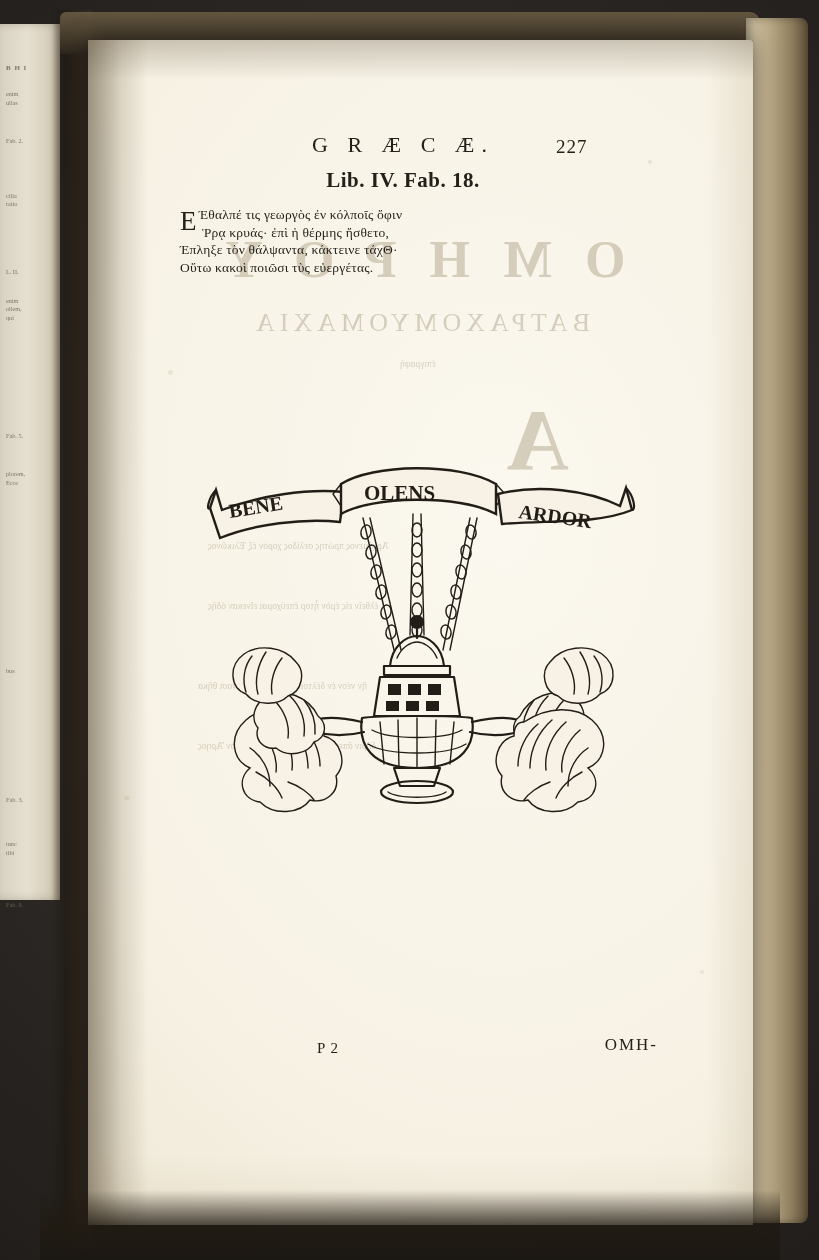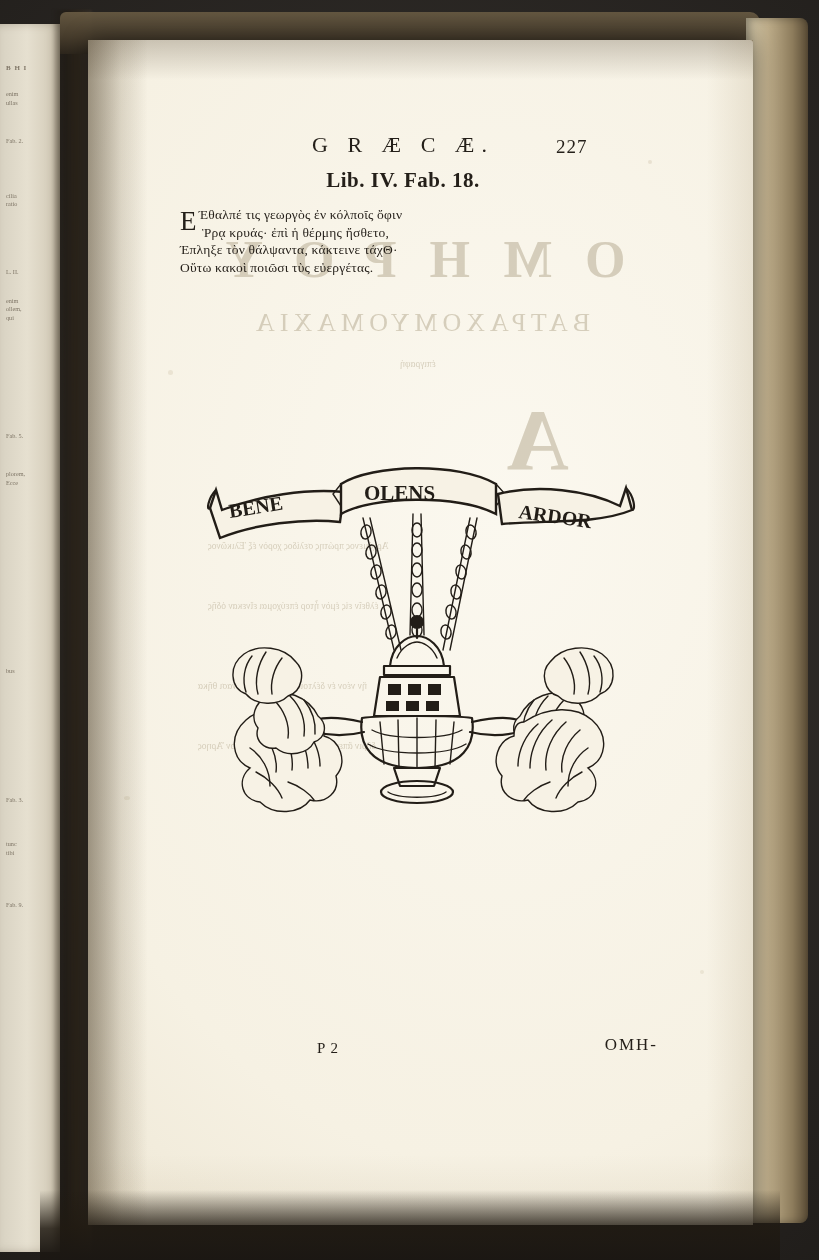--- a/index.html
+++ b/index.html
@@ -5,21 +5,21 @@
   html,body{margin:0;padding:0;background:#1a1a18;}
   body{width:819px;height:1260px;overflow:hidden;font-family:"Liberation Serif",serif;}
 
   #page{position:relative;width:819px;height:1260px;background:#2b2724;overflow:hidden;}
 
   
   .surround{position:absolute;inset:0;background:
      radial-gradient(120% 90% at 50% 45%, #3b3733 0%, #221f1c 70%, #151311 100%);}
 
   
-  .left-page{position:absolute;left:0;top:24px;width:60px;height:1228px;
+  .left-page{position:absolute;left:0;top:24px;width:60px;height:876px;
      background:linear-gradient(90deg,#d8d2c2 0%,#e6e0d0 45%,#cfc7b3 100%);
      box-shadow:inset -6px 0 12px -4px rgba(60,48,30,.55);}
   .left-text{position:absolute;left:4px;top:40px;width:52px;height:1120px;
      font-size:6.2px;line-height:8.4px;color:#6e6455;opacity:.85;
      font-family:"Liberation Serif",serif;overflow:hidden;padding:0 2px;}
   .left-text div{white-space:nowrap;overflow:hidden;}
   .left-head{font-weight:bold;letter-spacing:1px;font-size:7px;}
 
   
   .gutter{position:absolute;left:52px;top:10px;width:40px;height:1245px;

